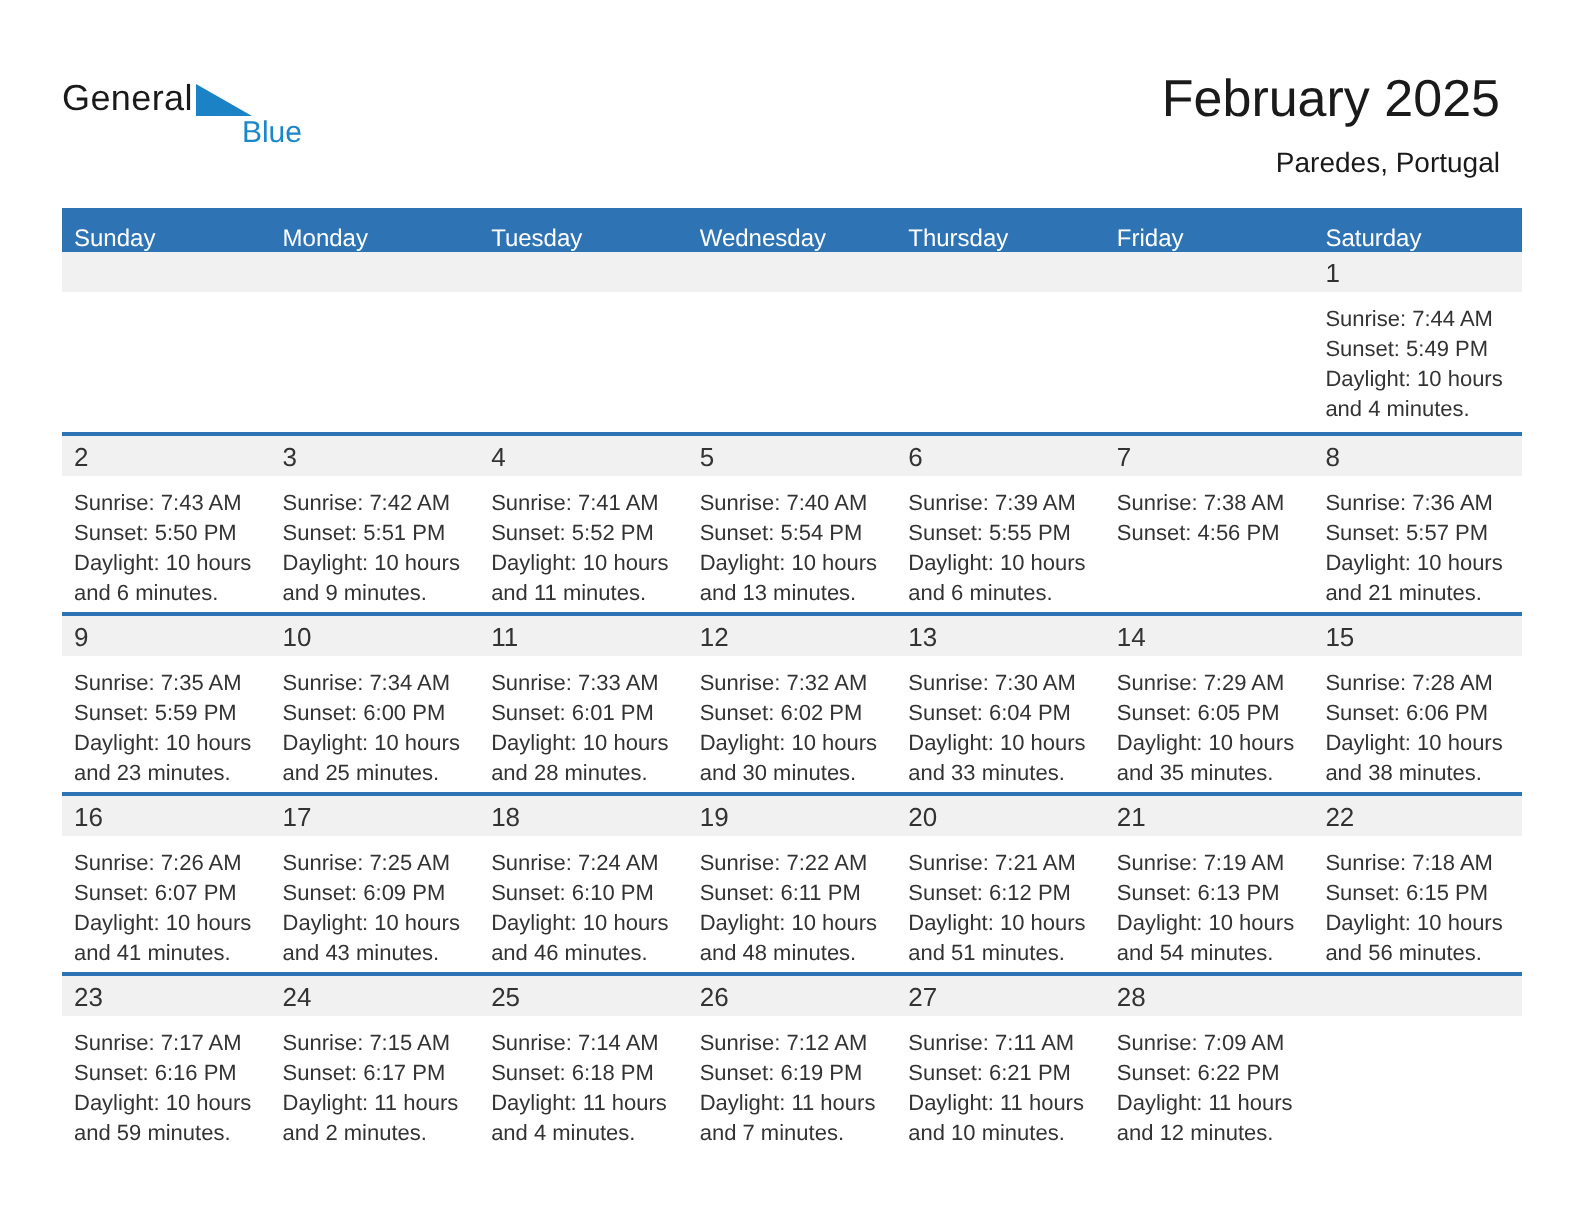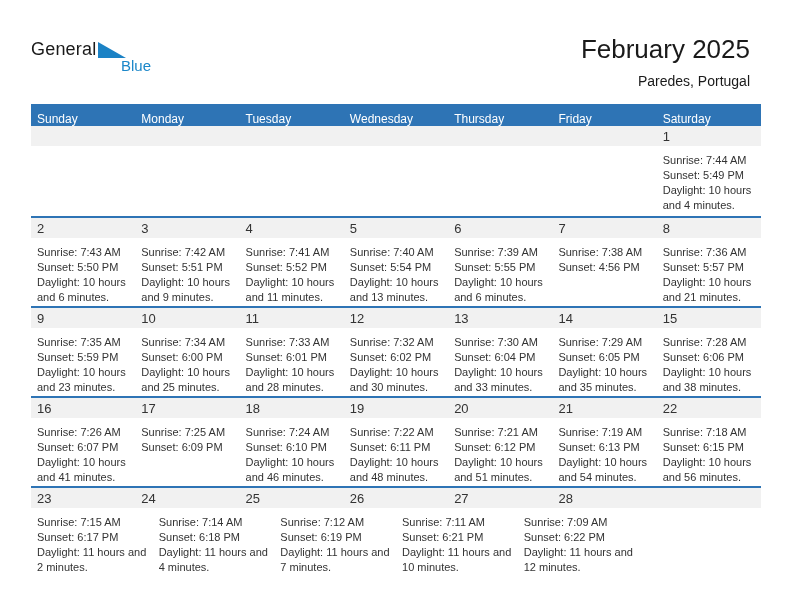--- a/index.html
+++ b/index.html
@@ -218,20 +218,21 @@
           </div>
           <div class="details-row">
             <div class="day-cell">
               <div>Sunrise: 7:26 AM</div>
               <div>Sunset: 6:07 PM</div>
               <div>Daylight: 10 hours and 41 minutes.</div>
             </div>
             <div class="day-cell">
               <div>Sunrise: 7:25 AM</div>
               <div>Sunset: 6:09 PM</div>
+              <div>Daylight: 10 hours and 43 minutes.</div>
             </div>
             <div class="day-cell">
               <div>Sunrise: 7:24 AM</div>
               <div>Sunset: 6:10 PM</div>
               <div>Daylight: 10 hours and 46 minutes.</div>
             </div>
             <div class="day-cell">
               <div>Sunrise: 7:22 AM</div>
               <div>Sunset: 6:11 PM</div>
               <div>Daylight: 10 hours and 48 minutes.</div>
@@ -258,20 +259,25 @@
             <div class="number-cell">23</div>
             <div class="number-cell">24</div>
             <div class="number-cell">25</div>
             <div class="number-cell">26</div>
             <div class="number-cell">27</div>
             <div class="number-cell">28</div>
             <div class="number-cell"></div>
           </div>
           <div class="details-row">
             <div class="day-cell">
+              <div>Sunrise: 7:17 AM</div>
+              <div>Sunset: 6:16 PM</div>
+              <div>Daylight: 10 hours and 59 minutes.</div>
+            </div>
+            <div class="day-cell">
               <div>Sunrise: 7:15 AM</div>
               <div>Sunset: 6:17 PM</div>
               <div>Daylight: 11 hours and 2 minutes.</div>
             </div>
             <div class="day-cell">
               <div>Sunrise: 7:14 AM</div>
               <div>Sunset: 6:18 PM</div>
               <div>Daylight: 11 hours and 4 minutes.</div>
             </div>
             <div class="day-cell">

